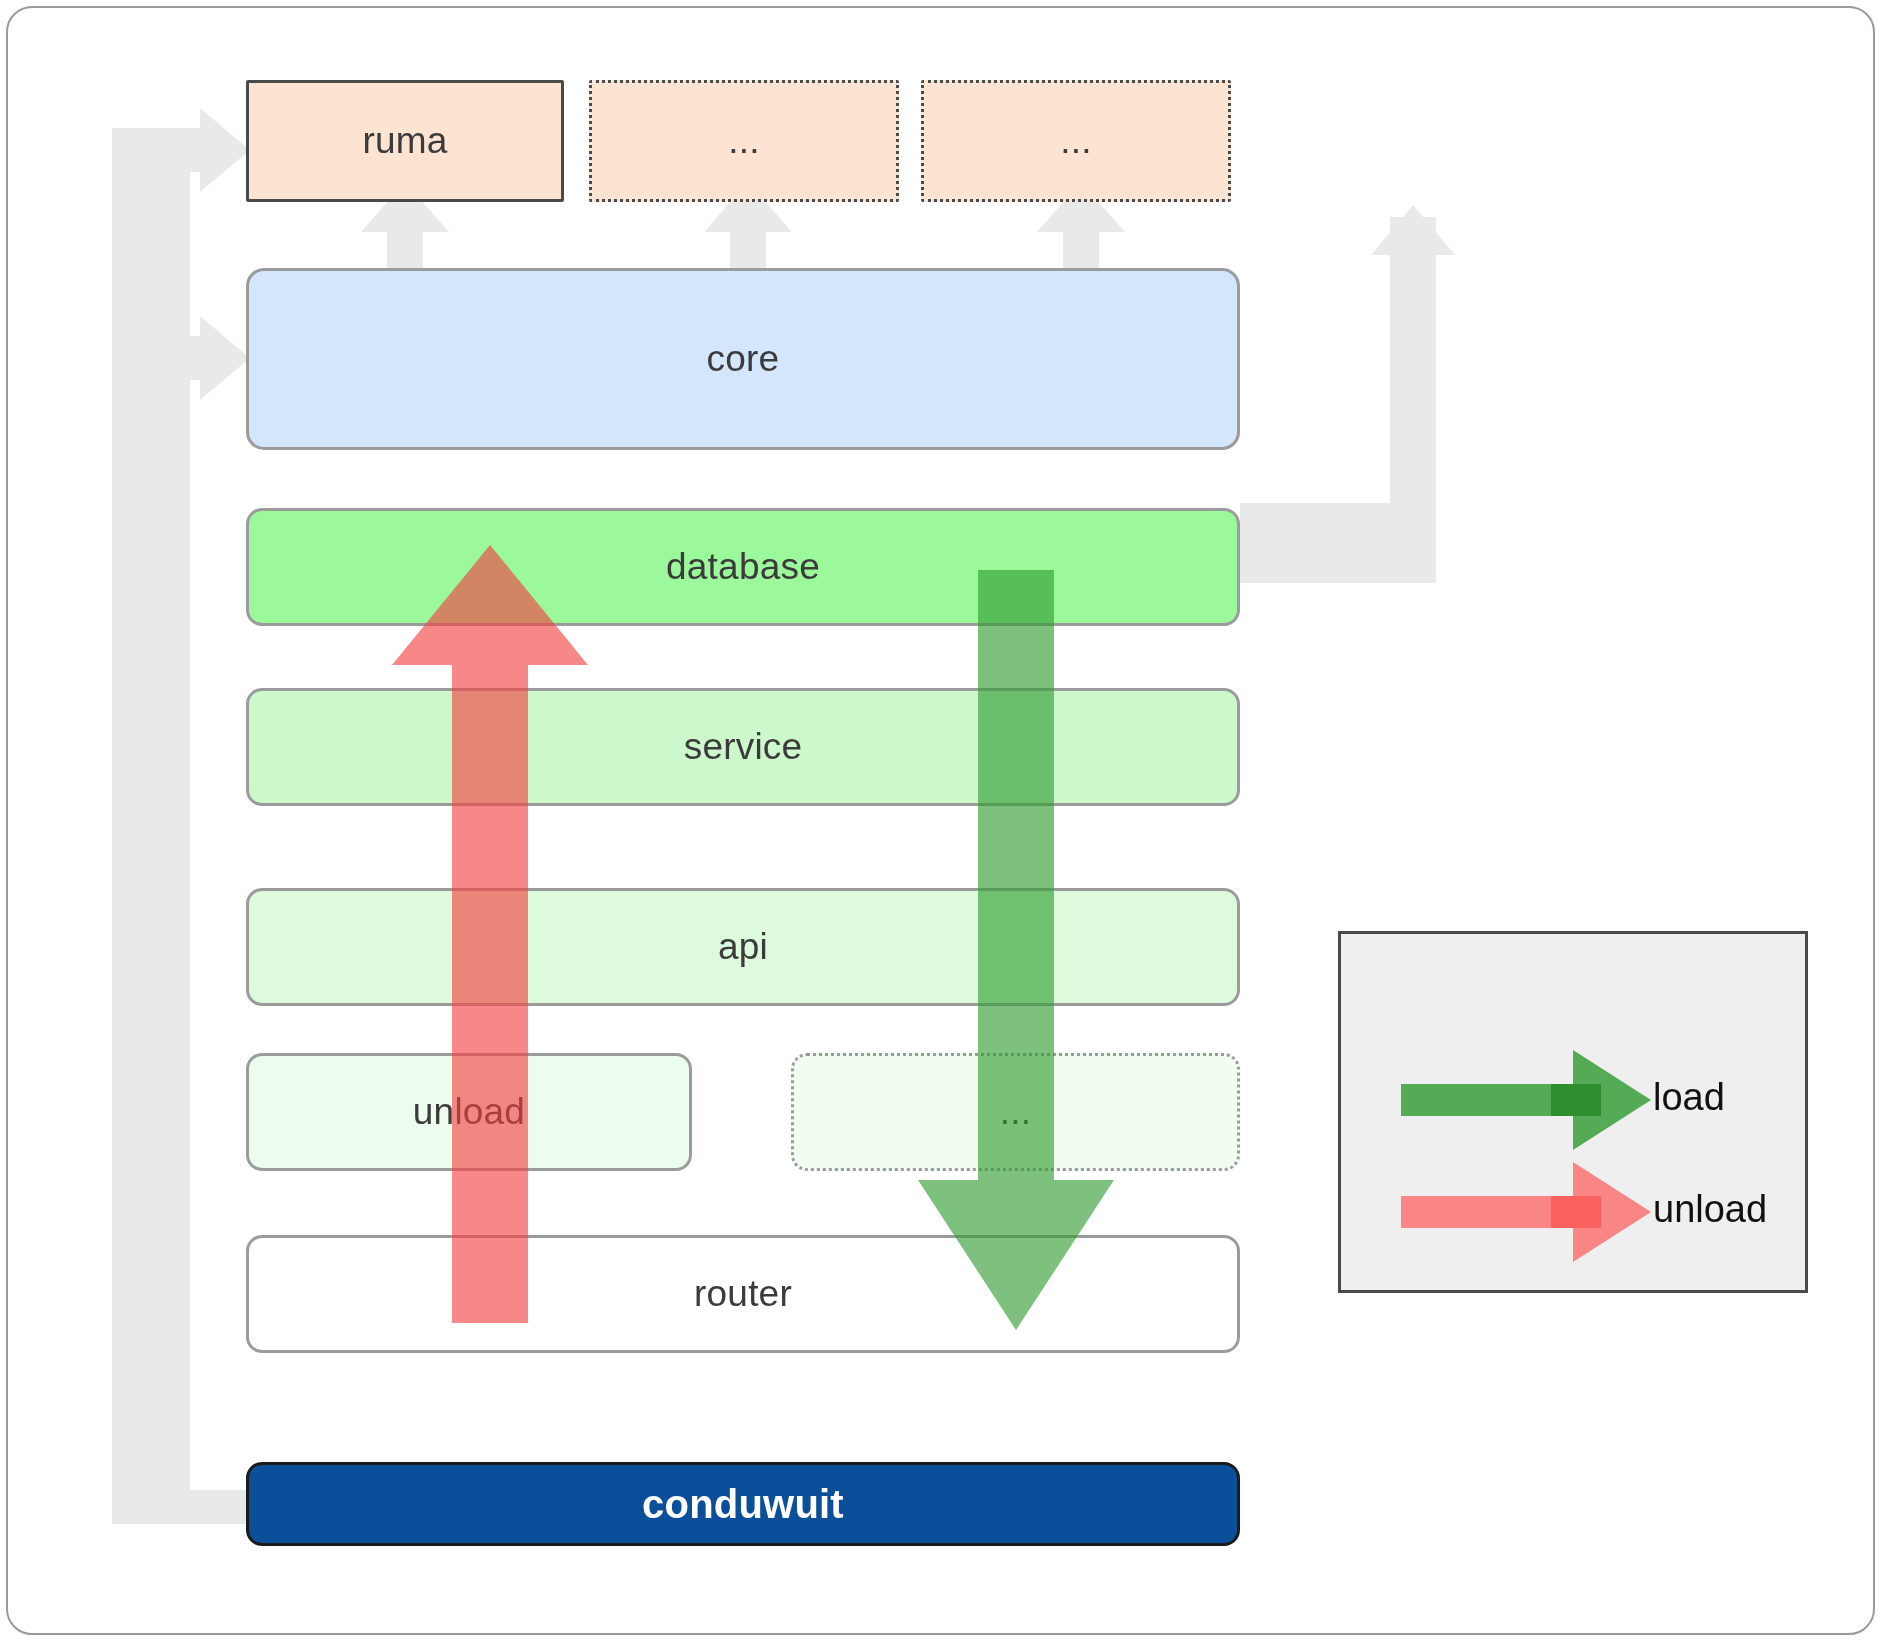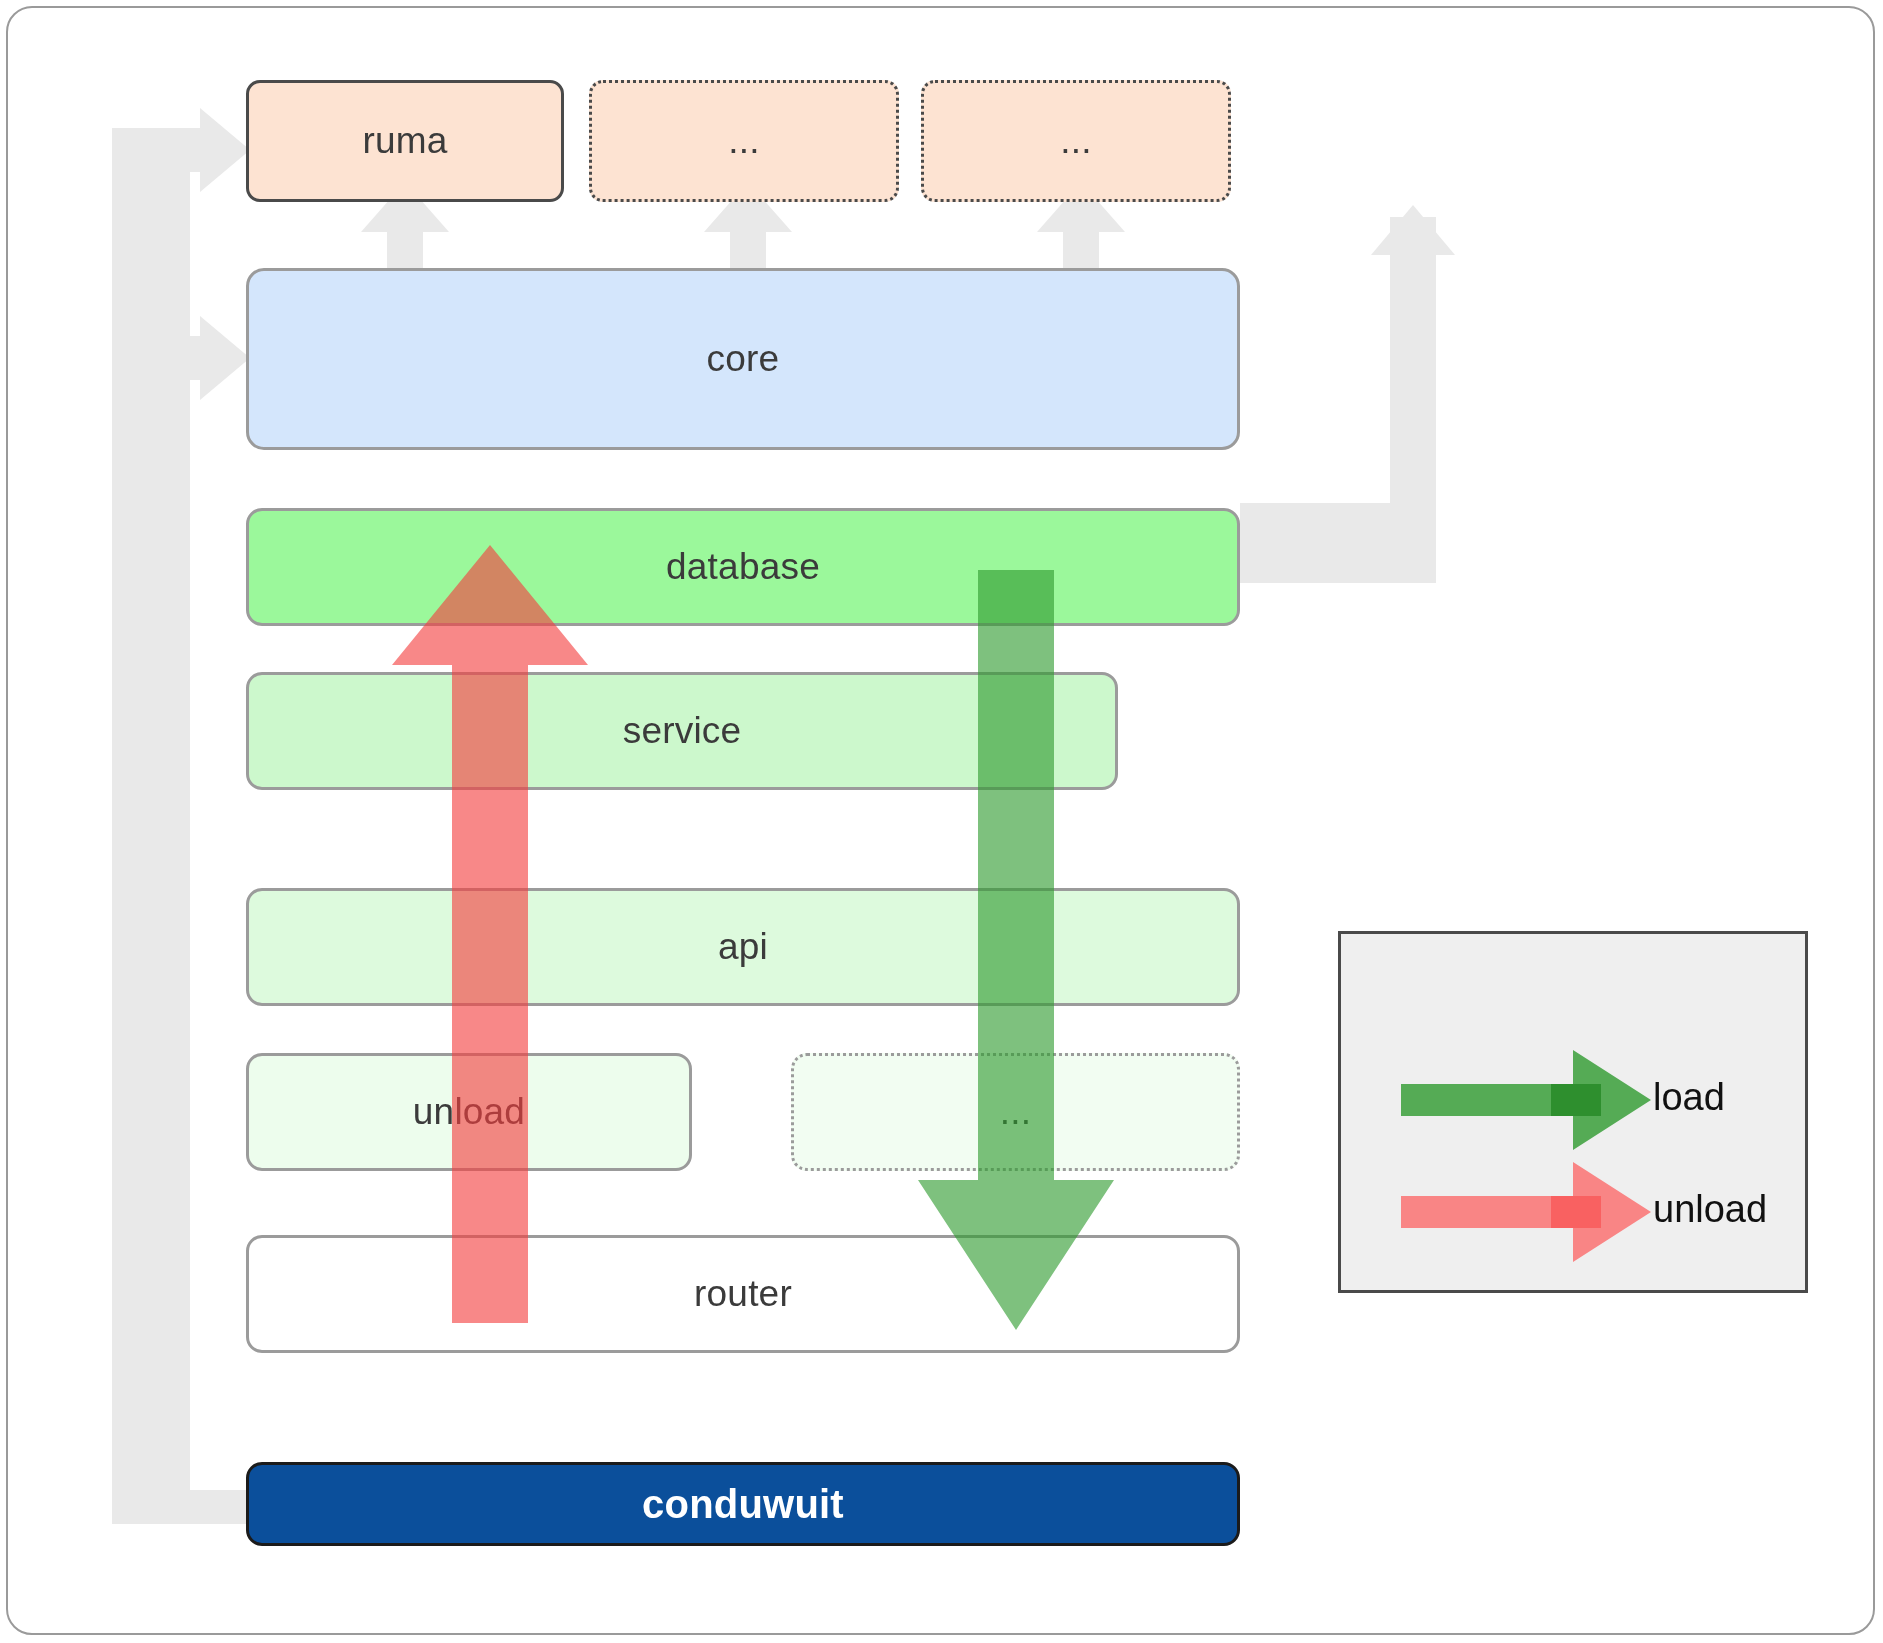--- a/index.html
+++ b/index.html
@@ -27,21 +27,21 @@
     background: #ffffff;
     box-sizing: border-box;
   }
 
   .box {
     position: absolute;
     box-sizing: border-box;
     display: flex;
     align-items: center;
     justify-content: center;
-    border-radius: 14px;
+    border-radius: 2px;
     color: #3b3b3b;
     font-size: 37px;
     font-weight: 400;
     letter-spacing: .2px;
   }
   .box.dotted { border-style: dotted; }
 
   
   .orange {
     background: #fde3d2;
@@ -168,21 +168,21 @@
     </div>
 
     <div class="box core" style="left:246px;top:268px;width:994px;height:182px;justify-content:center;">
       <span>core</span>
     </div>
 
     <div class="box g1" style="left:246px;top:508px;width:994px;height:118px;">
       <span>database</span>
     </div>
 
-    <div class="box g2" style="left:246px;top:672px;width:872px;height:118px;">
+    <div class="box g2" style="left:246px;top:688px;width:994px;height:118px;">
       <span>service</span>
     </div>
 
     <div class="box g3" style="left:246px;top:872px;width:994px;height:118px;margin-top:16px;">
       <span>api</span>
     </div>
 
     <div class="box g4" style="left:246px;top:1053px;width:446px;height:118px;">
       <span>unload</span>
     </div>

